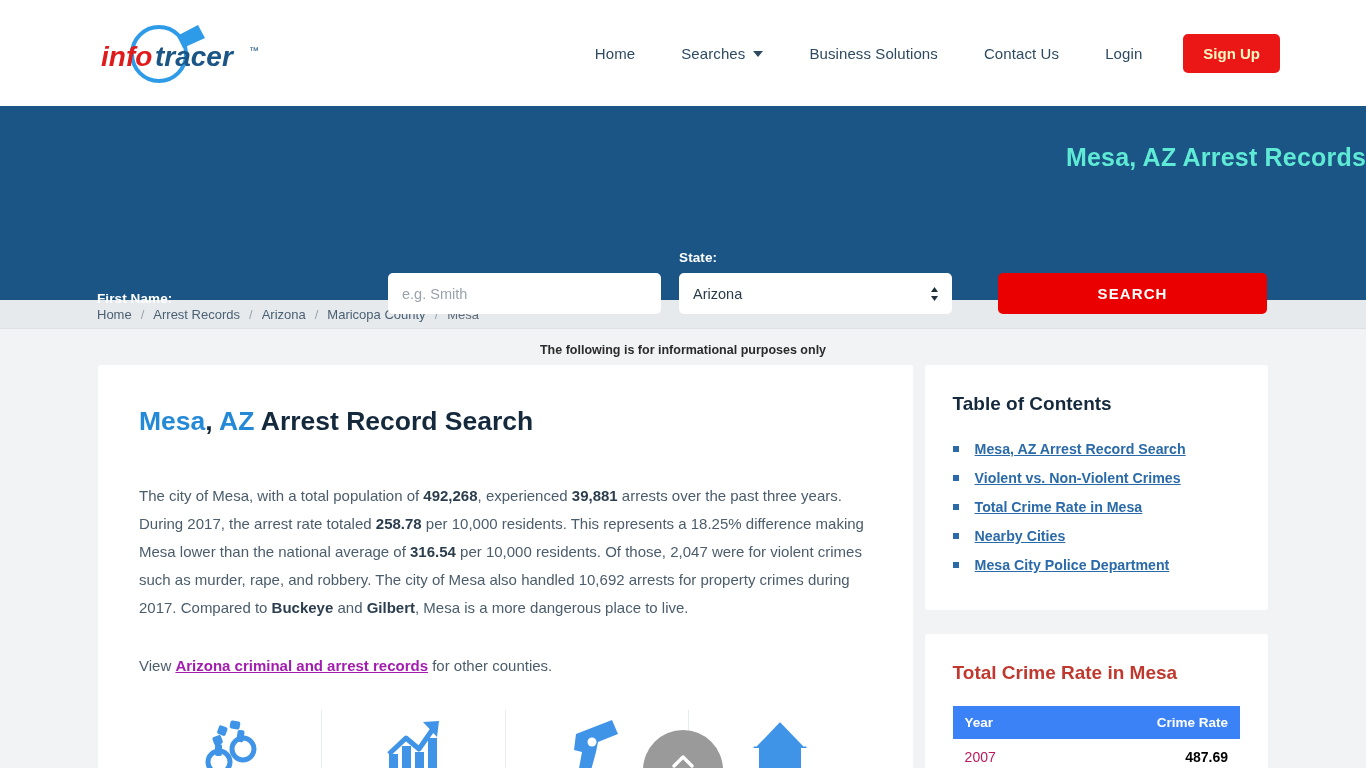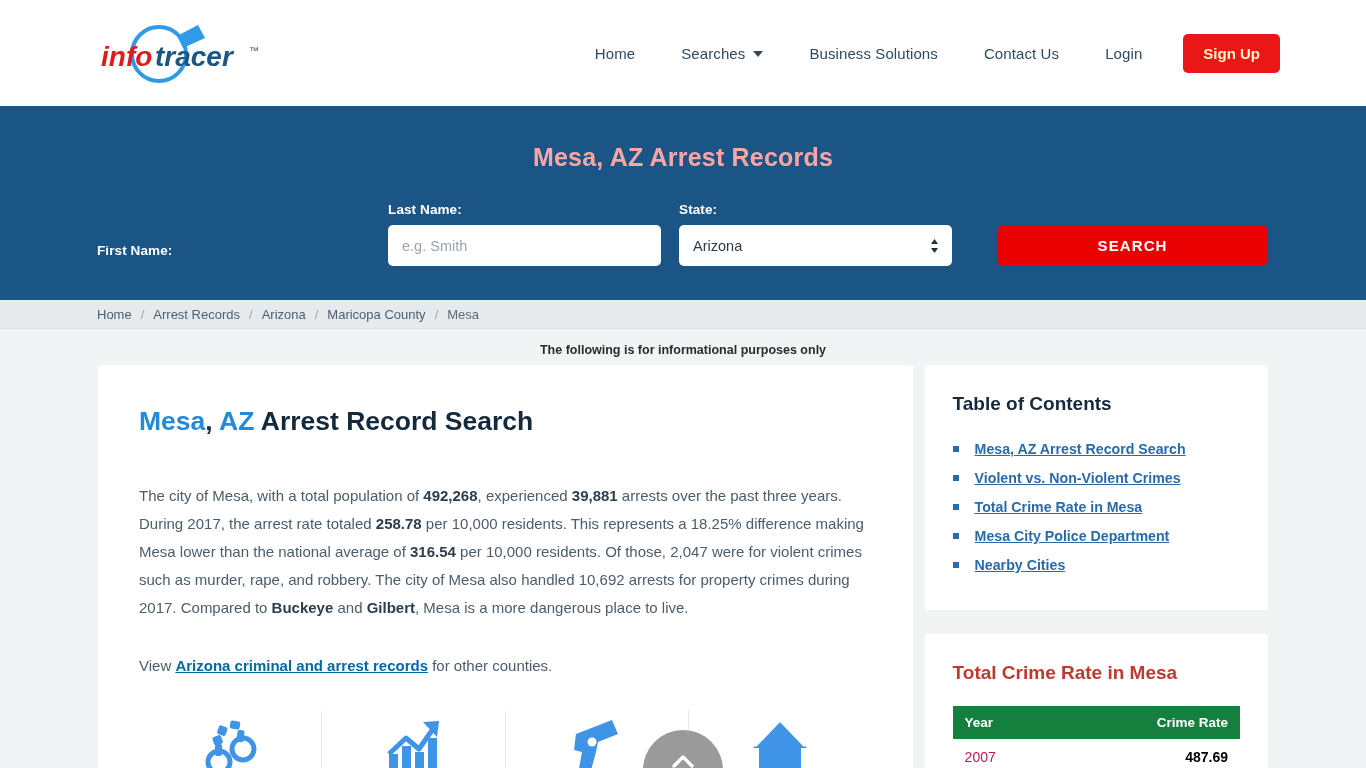--- a/index.html
+++ b/index.html
@@ -64,37 +64,37 @@
   }
 
   
   .band {
     background: #1b5585;
     height: 194px;
     padding-top: 1px;
     position: relative;
   }
   .band-title {
-    color: #fca5a5;
+    color: #5eead4;
     font-size: 25px;
     font-weight: bold;
-    text-align: center;
+    text-align: right;
     margin-top: 36px;
     letter-spacing: .2px;
   }
   .search-row {
     display: flex;
     align-items: flex-end;
     margin: 30px 99px 0 97px;
     gap: 18px;
   }
   .field { display: flex; flex-direction: column; }
   .field.first { width: 288px; }
   .field.last { width: 288px; }
-  .field.state { width: 288px; }
+  .field.state { width: 288px; margin-top: 48px; }
   .field-label {
     color: #ffffff;
     font-size: 13.5px;
     font-weight: bold;
     margin-bottom: 8px;
     letter-spacing: .1px;
   }
   .field input, .field select {
     height: 41px;
     border: none;
@@ -193,21 +193,21 @@
   h1.page-h1 .dark-comma { color: #15293d; }
 
   p.body-text {
     font-size: 15px;
     line-height: 28px;
     color: #4b5d6b;
     margin: 0 0 30px 0;
   }
   p.body-text b { color: #2c3e4e; font-weight: bold; }
   a.inline-link {
-    color: #0369a1;
+    color: #a21caf;
     font-weight: bold;
     text-decoration: underline;
   }
 
   .icon-strip {
     display: flex;
     margin-top: 10px;
     height: 80px;
   }
   .icon-cell {
@@ -255,21 +255,21 @@
     font-weight: bold;
     color: #c0392f;
     margin: 0 0 22px 0;
   }
   table.crime {
     width: 100%;
     border-collapse: collapse;
     font-size: 14px;
   }
   table.crime thead th {
-    background: #15803d;
+    background: #3b82f6;
     color: #ffffff;
     font-weight: bold;
     padding: 9px 12px;
     font-size: 13.5px;
   }
   table.crime thead th.left { text-align: left; }
   table.crime thead th.right { text-align: right; }
   table.crime tbody td {
     padding: 10px 12px;
     border-bottom: 1px solid #e4e6e8;
@@ -339,21 +339,20 @@
 
 <div class="band">
   <div class="band-title">Mesa, AZ Arrest Records</div>
 
   <div class="search-row">
     <div class="field first">
       <div class="field-label">First Name:</div>
     </div>
 
     <div class="field last">
-      <div class="field-label">Last Name:</div>
       <input type="text" placeholder="e.g. Smith" style="">
     </div>
 
     <div class="field state">
       <div class="field-label">State:</div>
       <div class="select-wrap">
         <select>
           <option>Arizona</option>
         </select>
         <span class="select-arrows">
@@ -458,25 +457,25 @@
         <li>
           <span class="toc-bullet"></span>
           <a href="#">Violent vs. Non-Violent Crimes</a>
         </li>
         <li>
           <span class="toc-bullet"></span>
           <a href="#">Total Crime Rate in Mesa</a>
         </li>
         <li>
           <span class="toc-bullet"></span>
-          <a href="#">Mesa City Police Department</a>
+          <a href="#">Nearby Cities</a>
         </li>
         <li>
           <span class="toc-bullet"></span>
-          <a href="#">Nearby Cities</a>
+          <a href="#">Mesa City Police Department</a>
         </li>
       </ul>
     </div>
 
     <div class="card side-card">
       <div class="crime-title">Total Crime Rate in Mesa</div>
       <table class="crime">
         <thead>
           <tr>
             <th class="left">Year</th>

